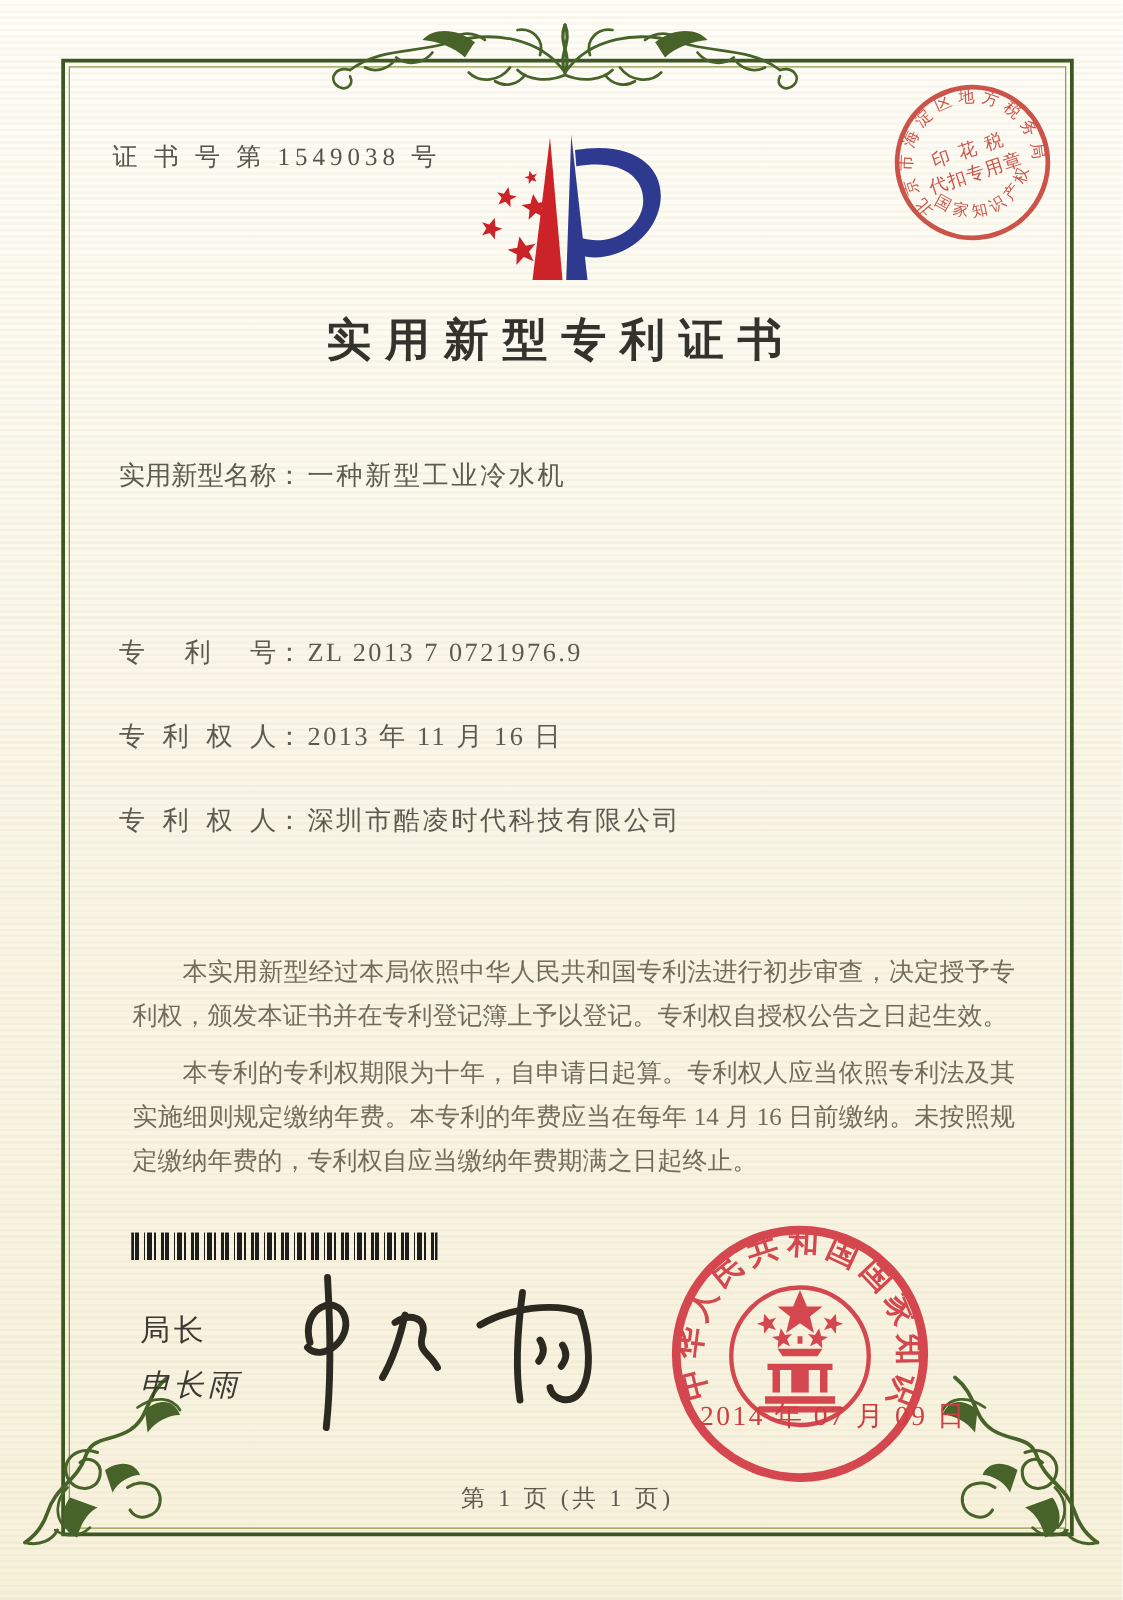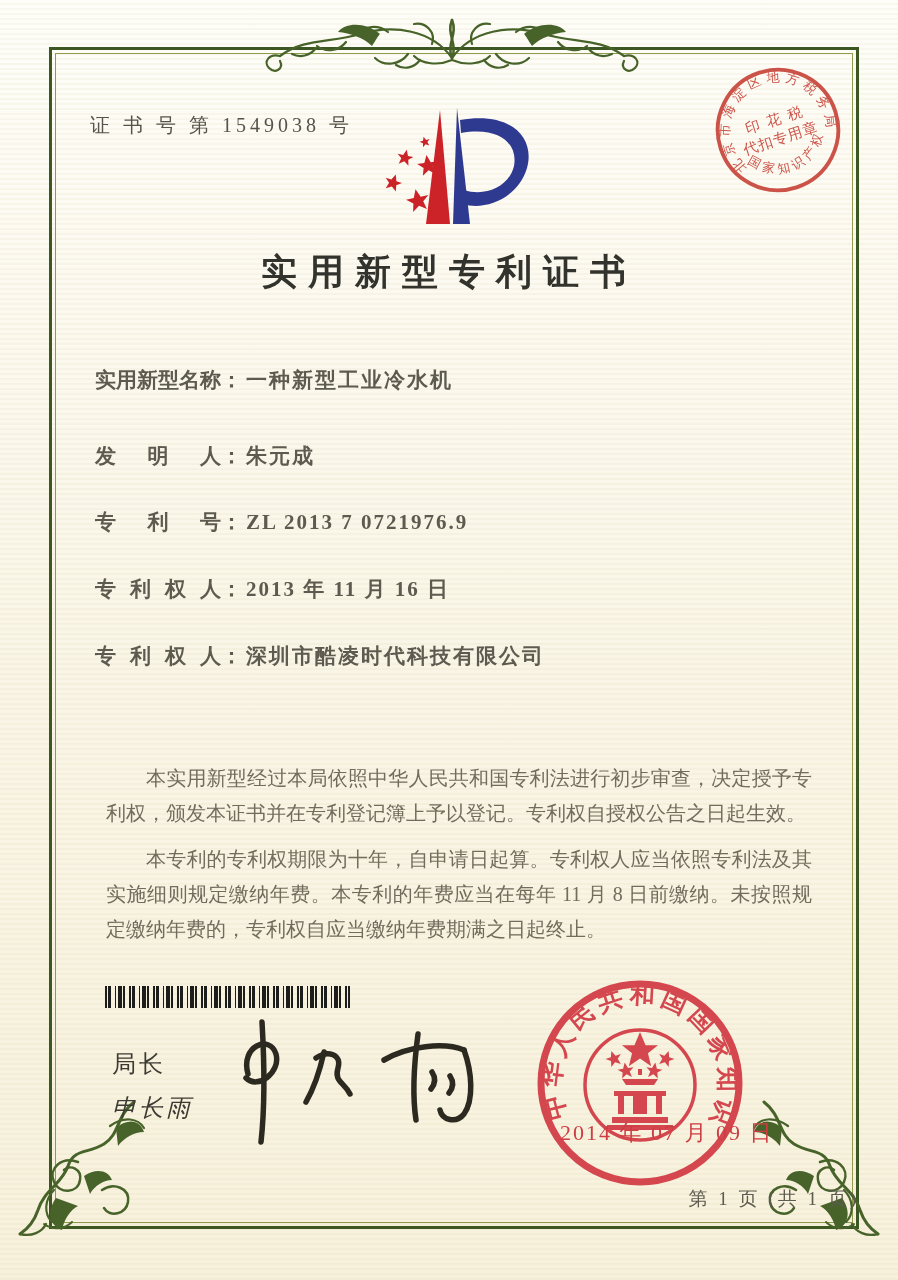--- a/index.html
+++ b/index.html
@@ -26,21 +26,21 @@
   
   .cert-no{
     position:absolute;left:90px;top:112px;
     font-size:20px;letter-spacing:4px;color:#56544a;
   }
   .title{
     position:absolute;left:0;top:236px;width:898px;text-align:center;
     font-size:36px;font-weight:bold;letter-spacing:11px;color:#33332e;margin-top:12px;
   }
   .field{
-    position:absolute;left:95px;font-size:21px;color:#5d5b4f;white-space:nowrap;font-weight:bold;
+    position:absolute;left:95px;font-size:21px;color:#5d5b4f;white-space:nowrap;
   }
   .flabel{
     display:inline-block;width:126px;text-align:justify;text-align-last:justify;
     vertical-align:bottom;
   }
   .colon{display:inline-block;}
   .fvalue{display:inline-block;margin-left:4px;letter-spacing:2px;}
   .body-text{
     position:absolute;left:95px;top:750px;width:728px;
     font-size:20px;line-height:35px;color:#716c5c;text-align:justify;
@@ -54,21 +54,21 @@
       #1d1d1b 18px 20px,transparent 20px 24px);
   }
   .signer{position:absolute;left:112px;font-size:24px;color:#3c3a32;letter-spacing:3px;text-align:center;}
   .signer.t1{top:1048px;}
   .signer.t2{top:1092px;font-style:italic;}
   .seal-date{
     position:absolute;left:560px;top:1118px;
     font-size:22px;letter-spacing:2px;color:#ce3d43;white-space:nowrap;z-index:5;
   }
   .footer{
-    position:absolute;left:49px;top:1186px;width:810px;text-align:right;
+    position:absolute;left:49px;top:1186px;width:810px;text-align:center;
     font-size:19px;letter-spacing:3px;color:#5d5b4f;
   }
   svg{display:block;}
 </style>
 </head>
 <body>
 
 <div class="sheet">
 
   <svg width="0" height="0" style="position:absolute" aria-hidden="true">
@@ -172,36 +172,33 @@
       <text x="70" y="64" text-anchor="middle" font-size="15" fill="#c8453a" letter-spacing="2" font-family="Liberation Serif,serif">印 花 税</text>
       <text x="70" y="84" text-anchor="middle" font-size="15" fill="#c8453a" letter-spacing="1" font-family="Liberation Serif,serif">代扣专用章</text>
     </g>
   </svg>
 
   <div class="title">实用新型专利证书</div>
 
   <div class="field" style="top:366px;">
     <span class="flabel">实用新型名称</span><span class="colon">：</span><span class="fvalue">一种新型工业冷水机</span>
   </div>
-  <div class="field" style="top:442px;">
-    <span class="flabel">发明人</span><span class="colon">：</span><span class="fvalue">朱元成</span>
-  </div>
   <div class="field" style="top:508px;">
     <span class="flabel">专利号</span><span class="colon">：</span><span class="fvalue">ZL 2013 7 0721976.9</span>
   </div>
   <div class="field" style="top:575px;">
     <span class="flabel">专利权人</span><span class="colon">：</span><span class="fvalue">2013 年 11 月 16 日</span>
   </div>
   <div class="field" style="top:642px;">
     <span class="flabel">专利权人</span><span class="colon">：</span><span class="fvalue">深圳市酷凌时代科技有限公司</span>
   </div>
 
   <div class="body-text">
     <p>本实用新型经过本局依照中华人民共和国专利法进行初步审查，决定授予专利权，颁发本证书并在专利登记簿上予以登记。专利权自授权公告之日起生效。</p>
-    <p>本专利的专利权期限为十年，自申请日起算。专利权人应当依照专利法及其实施细则规定缴纳年费。本专利的年费应当在每年 11 月 8 日前缴纳。未按照规定缴纳年费的，专利权自应当缴纳年费期满之日起终止。</p>
+    <p>本专利的专利权期限为十年，自申请日起算。专利权人应当依照专利法及其实施细则规定缴纳年费。本专利的年费应当在每年 14 月 16 日前缴纳。未按照规定缴纳年费的，专利权自应当缴纳年费期满之日起终止。</p>
   </div>
 
   <div class="barcode"></div>
 
   <div class="signer t1">局长</div>
   <div class="signer t2">申长雨</div>
 
   <svg class="ornament" style="left:218px;top:1016px;" width="270" height="130" viewBox="0 0 270 130">
     <g stroke="#2c2a20" stroke-width="5.5" fill="none" stroke-linecap="round" stroke-linejoin="round">
       <path d="M30,58 C22,30 52,18 58,38 C63,56 40,74 28,62"></path>

